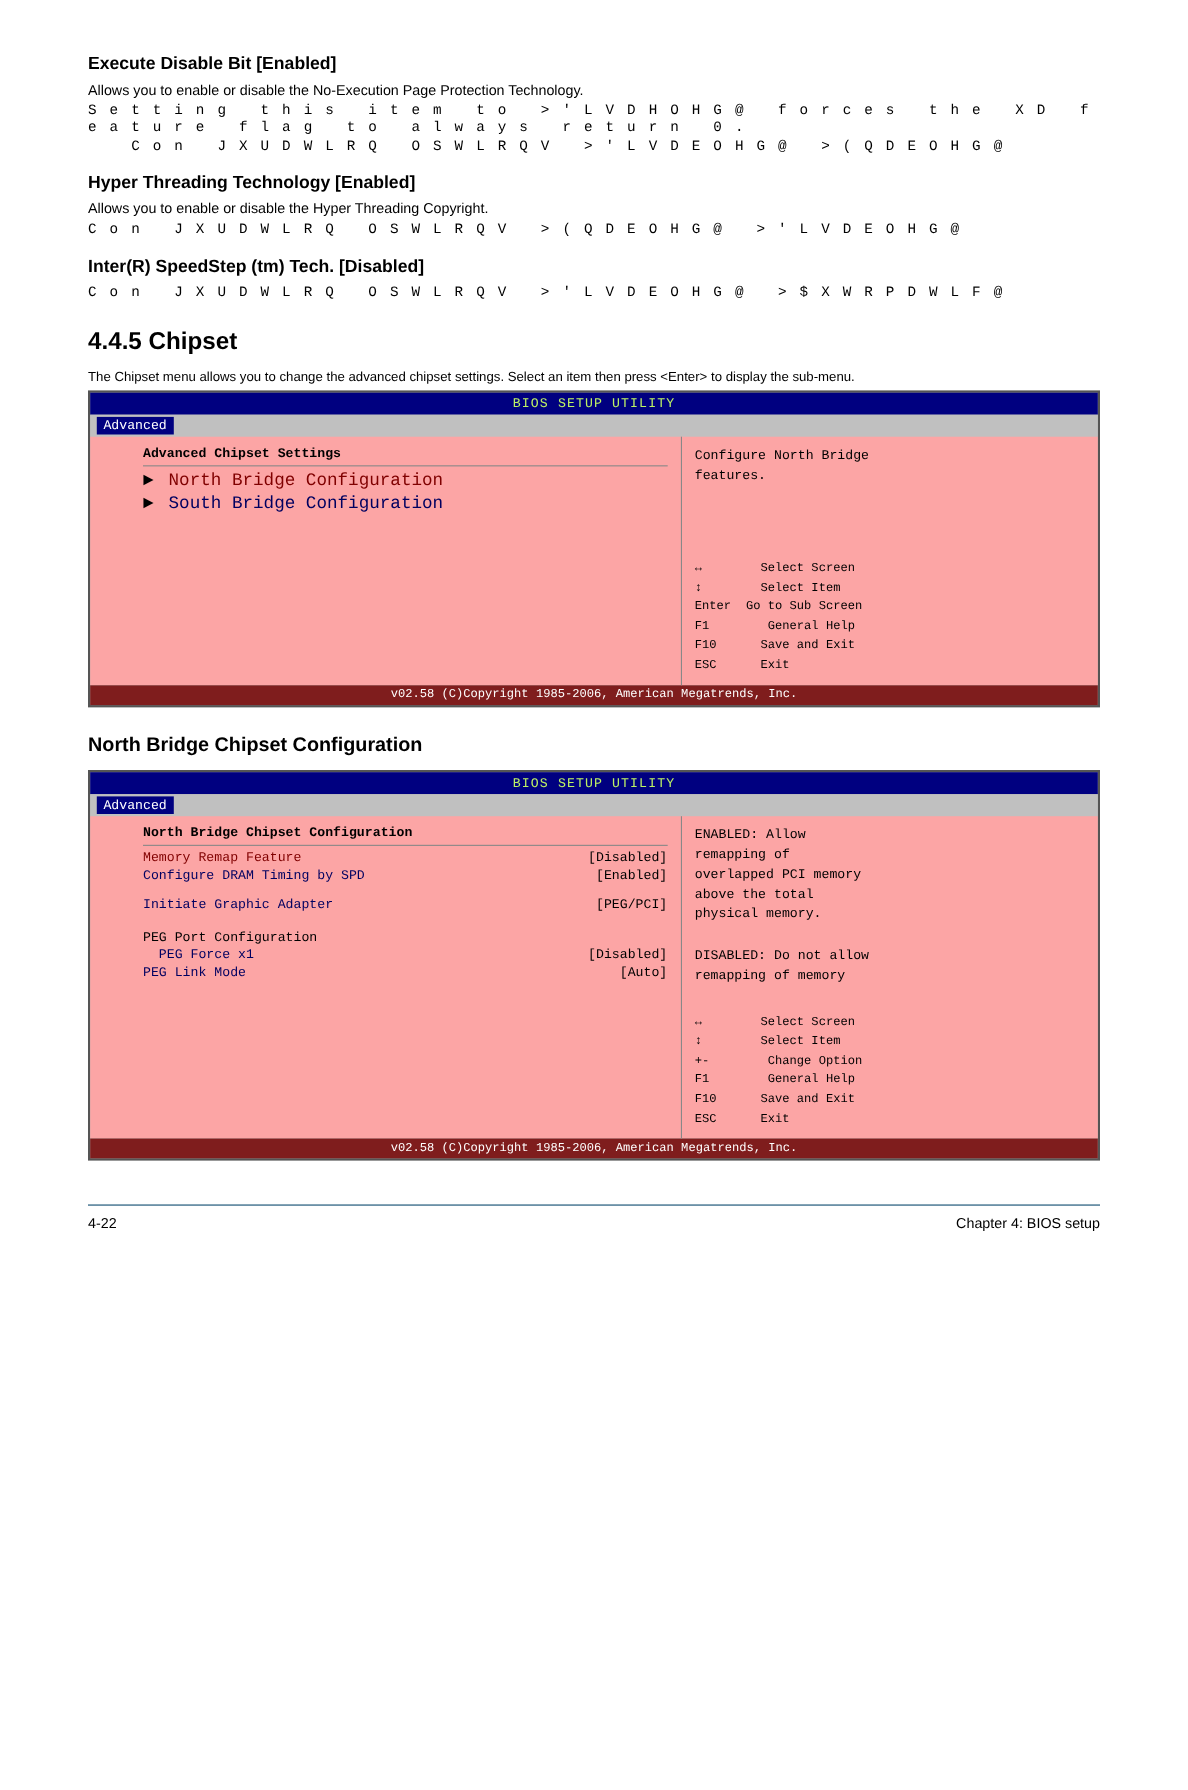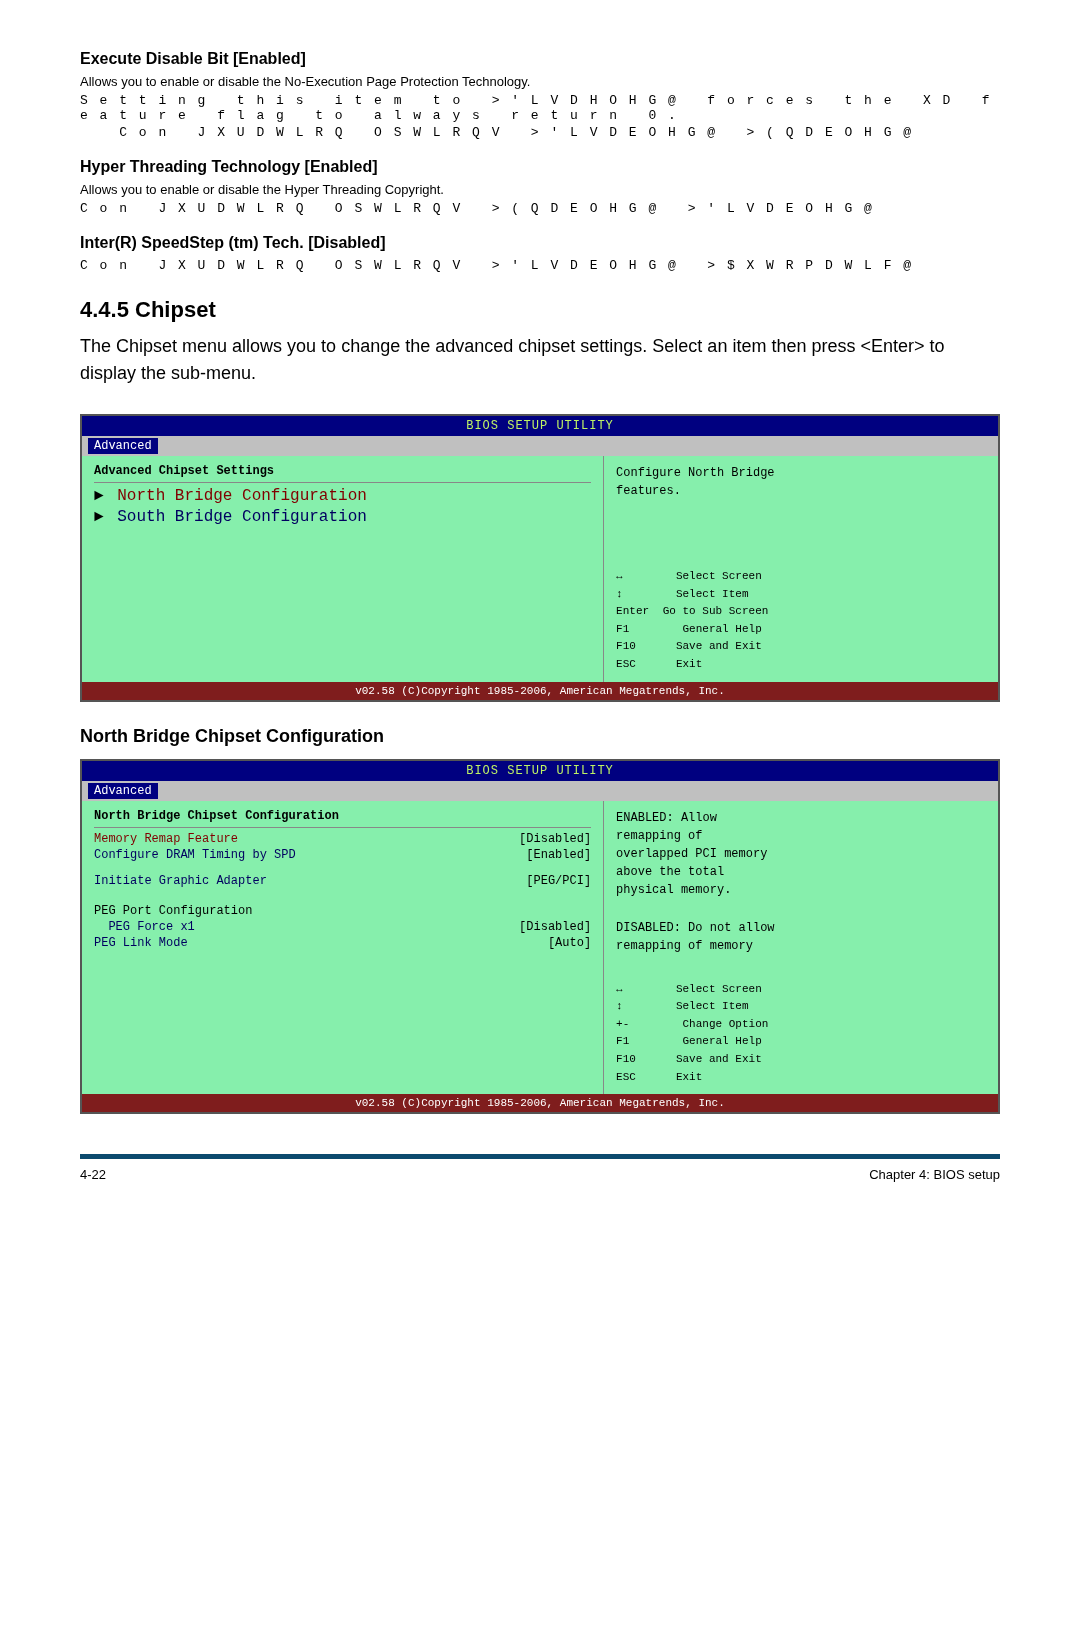--- a/index.html
+++ b/index.html
@@ -39,22 +39,22 @@
     }
 
     .chapter-heading {
       font-size: 22px;
       font-weight: bold;
       margin-top: 24px;
       margin-bottom: 10px;
     }
 
     .intro-text {
-      font-size: 18px;
-      margin-bottom: 27px;
+      font-size: 12px;
+      margin-bottom: 4px;
       line-height: 1.5;
     }
 
     
     .bios-screen {
       border: 2px solid #555;
       background: #c0c0c0;
       margin-bottom: 24px;
       font-family: 'Courier New', Courier, monospace;
       font-size: 12px;
@@ -79,21 +79,22 @@
     .bios-tab {
       background: #000080;
       color: #fff;
       padding: 1px 6px;
       font-size: 12px;
       font-family: 'Courier New', Courier, monospace;
     }
 
     .bios-content {
       display: flex;
-      background: #86efac;
+      background: #fca5a5;
+      padding-left: 36px;
     }
 
     .bios-left {
       flex: 0 0 57%;
       padding: 8px 12px;
       border-right: 1px solid #888;
     }
 
     .bios-right {
       flex: 0 0 43%;
@@ -202,21 +203,21 @@
       font-size: 18px;
       font-weight: bold;
       margin-top: 24px;
       margin-bottom: 12px;
     }
 
     .page-footer {
       display: flex;
       justify-content: space-between;
       align-items: center;
-      border-top: 5px solid #0c4a6e;
+      border-top: 1px solid #0c4a6e;
       margin-top: 40px;
       padding-top: 8px;
       font-size: 13px;
     }
   </style>
 </head>
 <body>
 
 <div class="section-gap">
   <div class="section-title">Execute Disable Bit [Enabled]</div>

